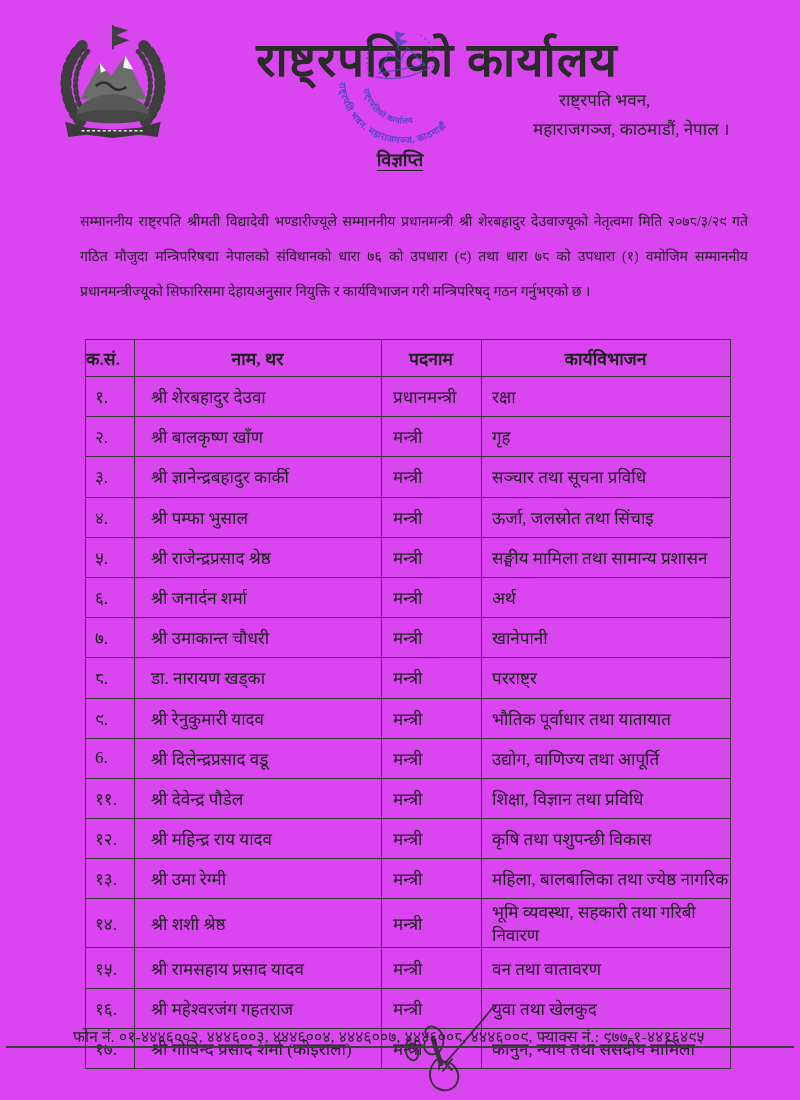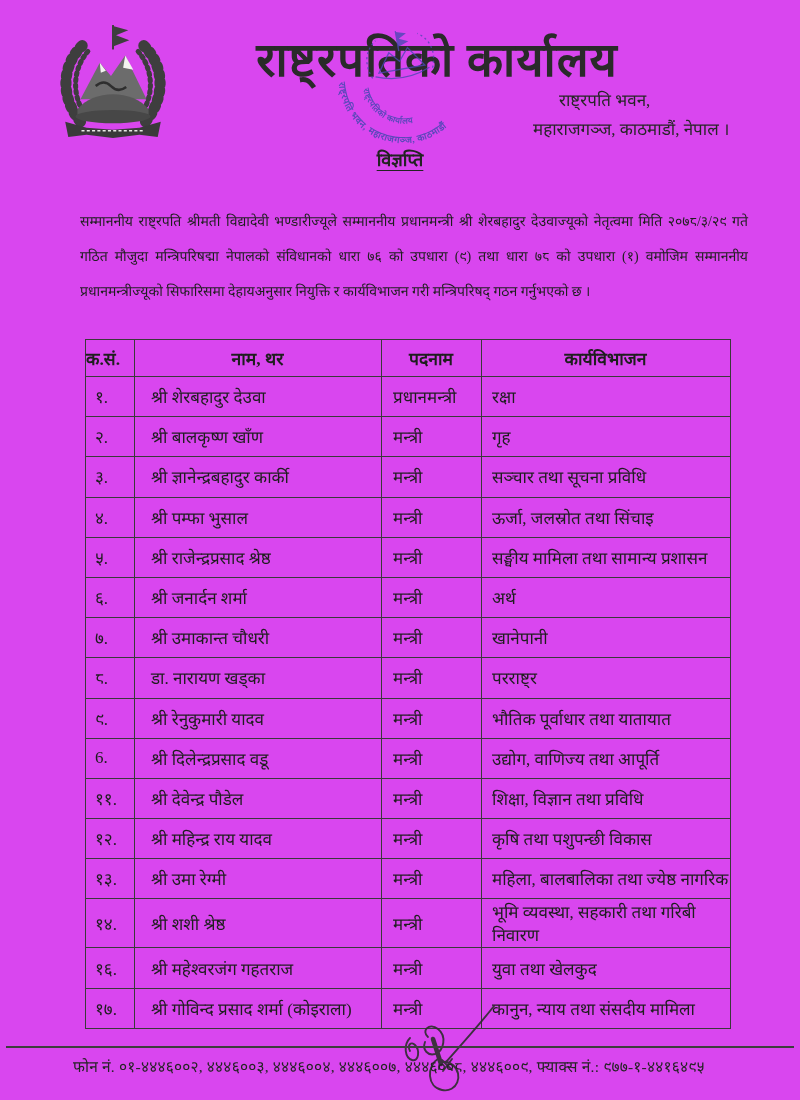--- a/index.html
+++ b/index.html
@@ -38,21 +38,21 @@
   .c0{width:47px;text-align:left;padding-left:9px;}
   thead .c0{text-align:left;padding-left:0;}
   .c1{width:245px;padding-left:16px;}
   thead .c1{padding-left:0;}
   .c2{width:98px;padding-left:11px;white-space:nowrap;}
   thead .c2{padding-left:0;text-align:center;}
   .c3{padding-left:10px;}
   thead .c3{padding-left:0;text-align:center;}
   
   .footer-rule{position:absolute;left:6px;right:6px;top:1046px;border-top:2.5px solid #3d3d3d;}
-  .footer-text{position:absolute;left:73px;top:1055px;font-size:15.5px;letter-spacing:.2px;color:#242424;white-space:nowrap;}
+  .footer-text{position:absolute;left:73px;top:1025px;font-size:15.5px;letter-spacing:.2px;color:#242424;white-space:nowrap;}
   .signature{position:absolute;left:398px;top:988px;width:104px;height:108px;pointer-events:none;}
 </style>
 </head>
 <body>
 
 <div class="page">
 
   <svg class="emblem" viewBox="0 0 120 118" aria-hidden="true">
     <g stroke="#3e3e3e" fill="none">
       <path d="M28,98 C8,74 9,42 31,22" stroke-width="11" stroke-dasharray="2.5,5.5" stroke-linecap="round"></path>
@@ -193,20 +193,26 @@
             <td class="c2">मन्त्री</td>
             <td class="c3">महिला, बालबालिका तथा ज्येष्ठ नागरिक</td>
           </tr>
           <tr>
             <td class="c0">१४.</td>
             <td class="c1">श्री शशी श्रेष्ठ</td>
             <td class="c2">मन्त्री</td>
             <td class="c3">भूमि व्यवस्था, सहकारी तथा गरिबी निवारण</td>
           </tr>
           <tr>
+            <td class="c0">१५.</td>
+            <td class="c1">श्री रामसहाय प्रसाद यादव</td>
+            <td class="c2">मन्त्री</td>
+            <td class="c3">वन तथा वातावरण</td>
+          </tr>
+          <tr>
             <td class="c0">१६.</td>
             <td class="c1">श्री महेश्वरजंग गहतराज</td>
             <td class="c2">मन्त्री</td>
             <td class="c3">युवा तथा खेलकुद</td>
           </tr>
           <tr>
             <td class="c0">१७.</td>
             <td class="c1">श्री गोविन्द प्रसाद शर्मा (कोइराला)</td>
             <td class="c2">मन्त्री</td>
             <td class="c3">कानुन, न्याय तथा संसदीय मामिला</td>

